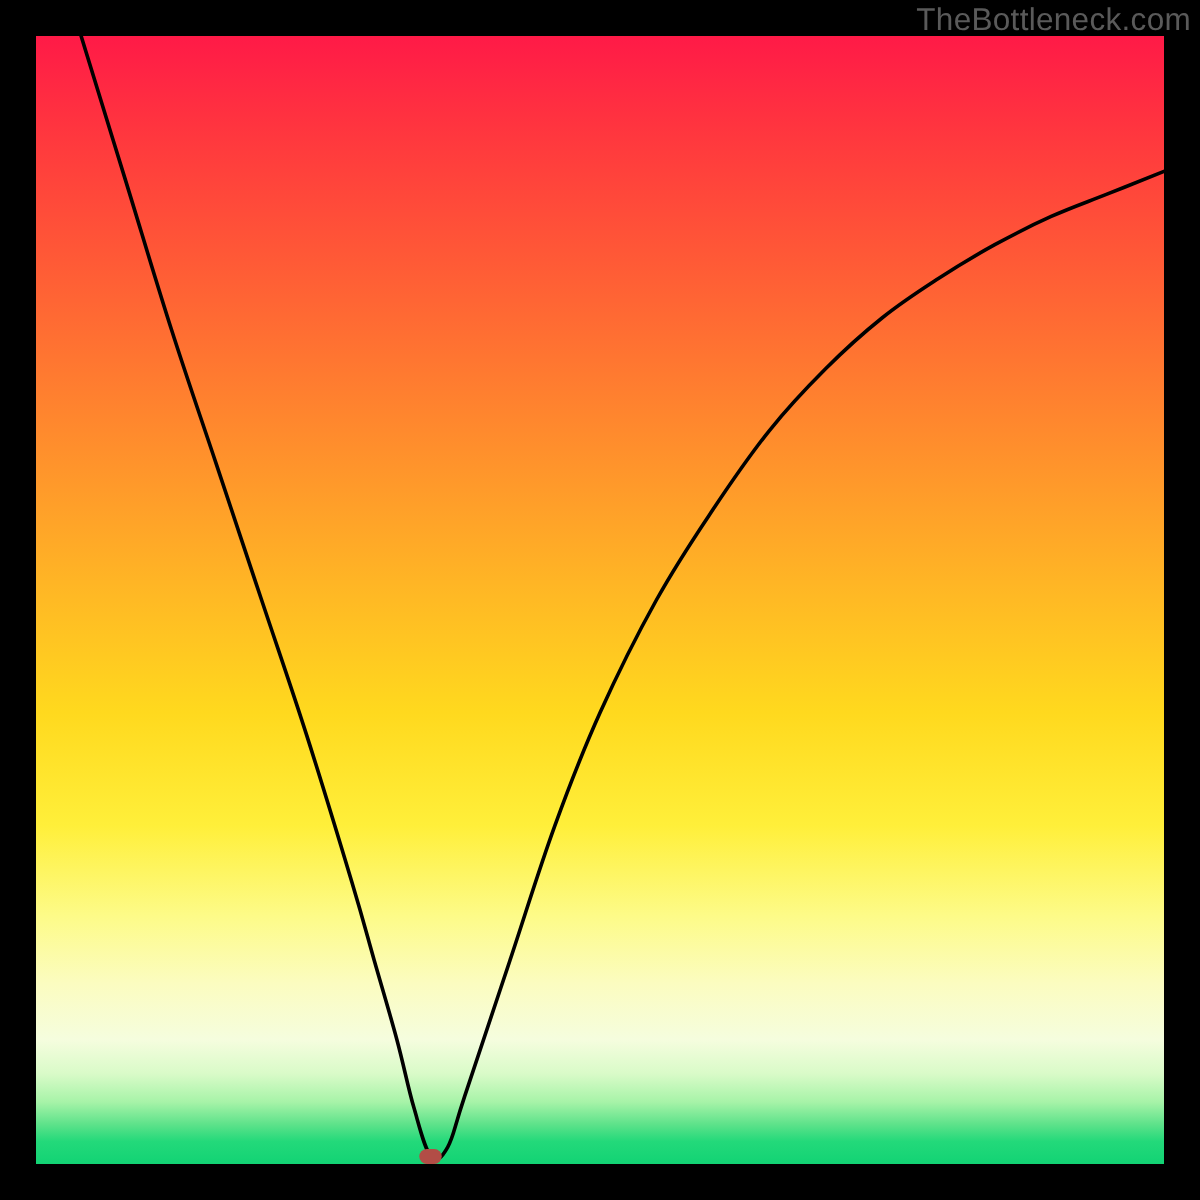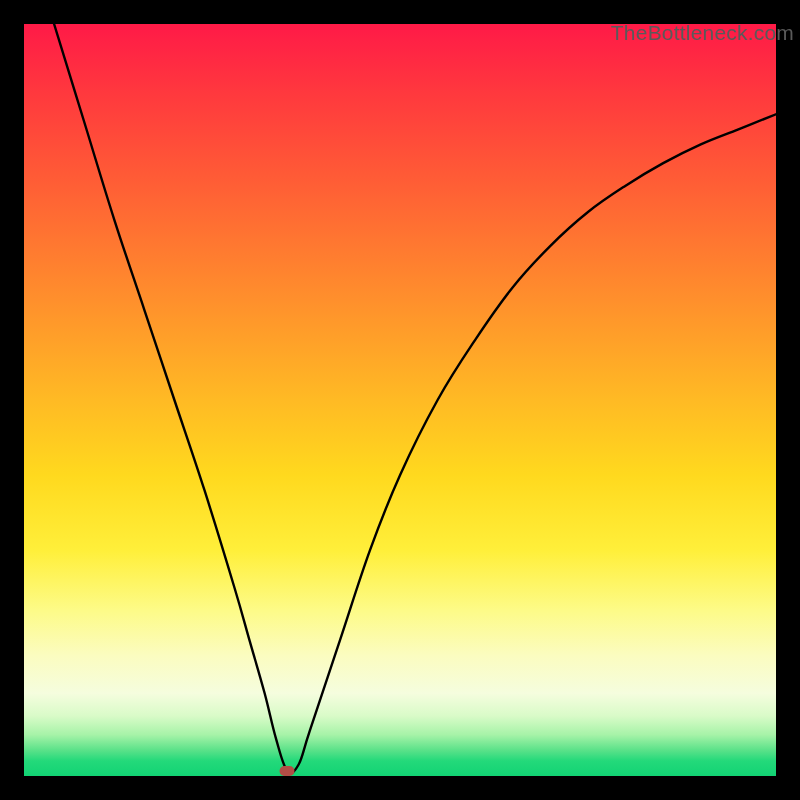--- a/index.html
+++ b/index.html
@@ -55,21 +55,20 @@
     transform: translate(-50%, -50%);
   }
   .watermark {
     position: absolute;
     top: 2px;
     right: 6px;
     font-family: Arial, Helvetica, sans-serif;
     font-size: 21px;
     color: #5a5a5a;
     letter-spacing: 0.2px;
-    margin-top: 19px;
   }
 </style>
 </head>
 <body>
 
 <div class="frame">
   <div class="plot">
     <div class="gradient"></div>
     <svg class="curve" id="curve-svg" viewBox="0 0 752 752" preserveAspectRatio="none">
       <path id="curve-path" d="M 30.08 0.00 C 35.49 17.60, 49.33 62.57, 60.16 97.76 C 70.99 132.95, 79.41 161.68, 90.24 195.52 C 101.07 229.36, 109.49 253.27, 120.32 285.76 C 131.15 318.25, 139.57 343.51, 150.40 376.00 C 161.23 408.49, 169.65 432.40, 180.48 466.24 C 191.31 500.08, 202.44 536.93, 210.56 564.00 C 218.68 591.07, 220.19 597.69, 225.60 616.64 C 231.01 635.59, 235.90 651.68, 240.64 669.28 C 245.38 686.88, 247.86 700.46, 251.92 714.40 C 255.98 728.34, 259.14 742.00, 263.20 746.74 C 267.26 751.47, 270.42 747.89, 274.48 740.72 C 278.54 733.55, 278.32 729.21, 285.76 706.88 C 293.20 684.55, 305.01 649.13, 315.84 616.64 C 326.67 584.15, 335.09 556.18, 345.92 526.40 C 356.75 496.62, 363.82 478.27, 376.00 451.20 C 388.18 424.13, 400.06 400.36, 413.60 376.00 C 427.14 351.64, 437.66 336.14, 451.20 315.84 C 464.74 295.54, 475.26 280.12, 488.80 263.20 C 502.34 246.28, 512.86 235.38, 526.40 221.84 C 539.94 208.30, 550.46 198.83, 564.00 188.00 C 577.54 177.17, 588.06 170.48, 601.60 161.68 C 615.14 152.88, 625.66 146.56, 639.20 139.12 C 652.74 131.68, 663.26 126.41, 676.80 120.32 C 690.34 114.23, 700.86 110.69, 714.40 105.28 C 727.94 99.87, 745.23 92.95, 752.00 90.24" stroke="#000" stroke-width="2.4" fill="none" stroke-linecap="round" stroke-linejoin="round"></path>

